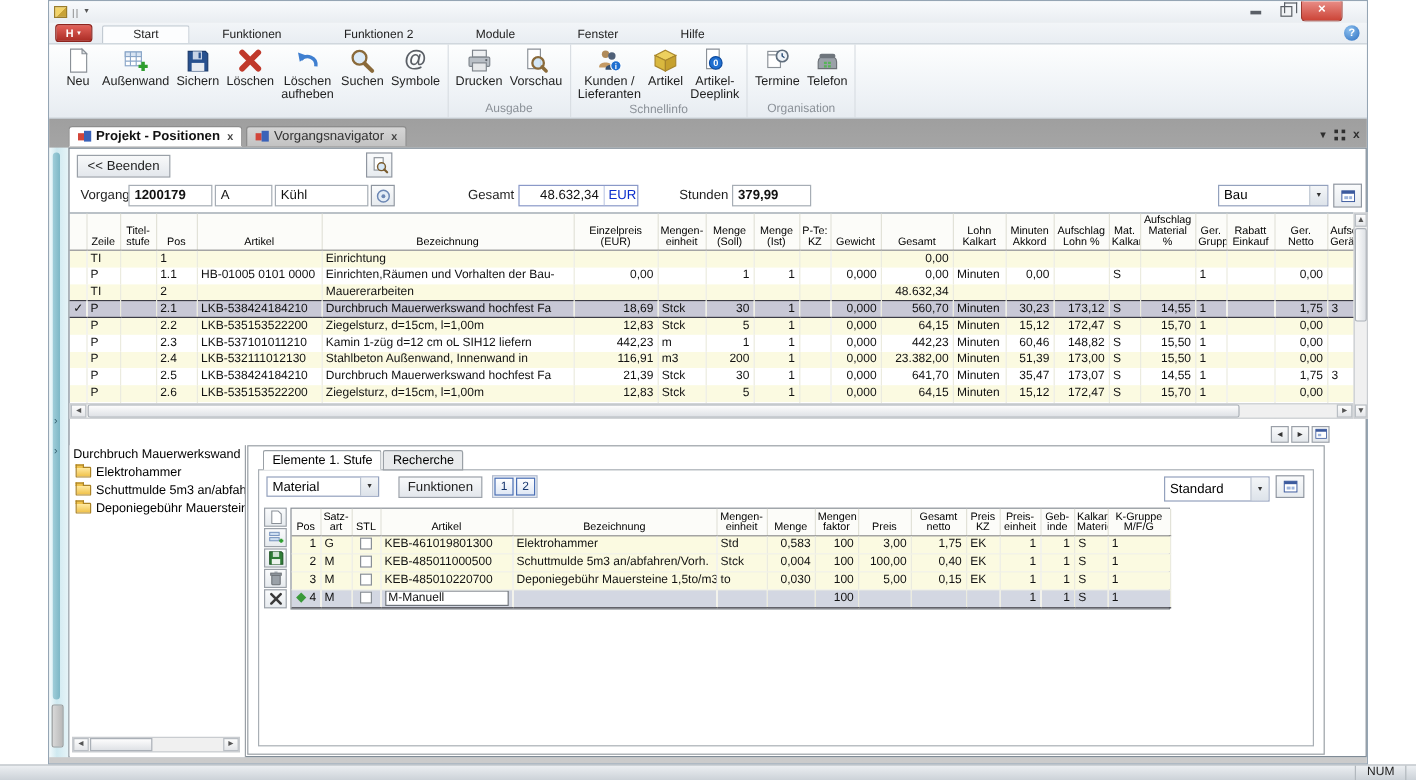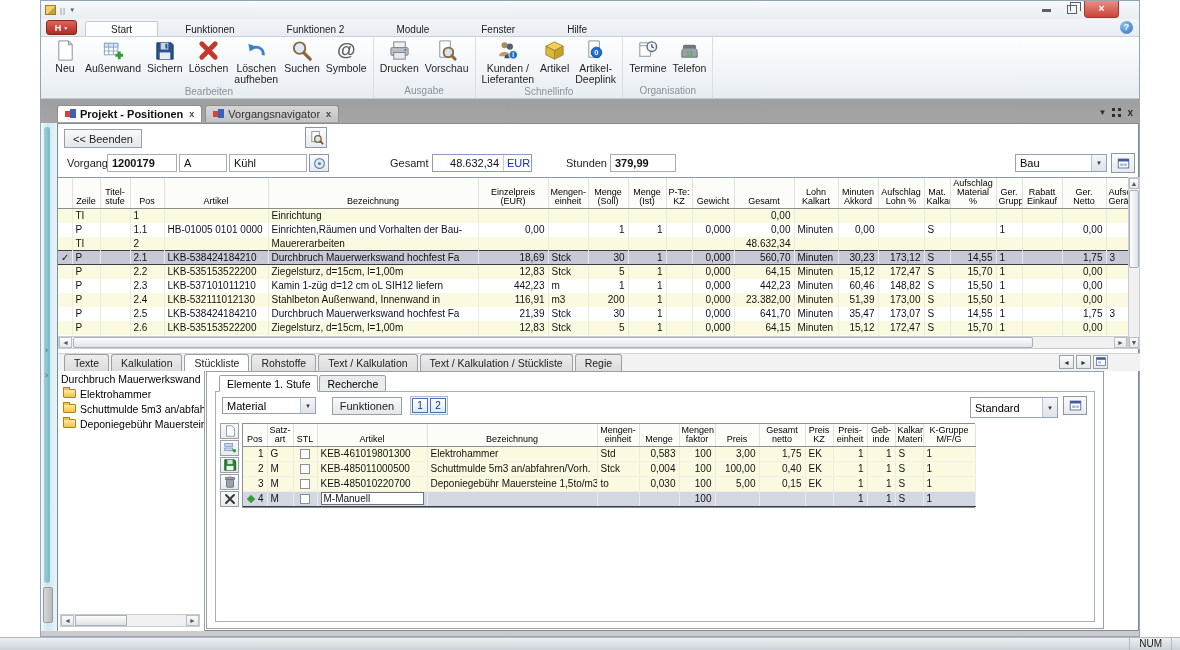--- a/index.html
+++ b/index.html
@@ -223,21 +223,20 @@
               <circle cx="10" cy="9.5" r="6" fill="#dcebf8" stroke="#8a6a3a" stroke-width="2"></circle>
               <path d="M14.5 14.5L21 21" stroke="#8a6a3a" stroke-width="3.5" stroke-linecap="round"></path>
             </svg>
             <span class="lbl">Suchen</span>
           </div>
         <div class="rbtn">
             <span class="at">@</span>
             <span class="lbl">Symbole</span>
           </div>
       </div>
-      <div class="rglabel">Bearbeiten</div>
     </div>
     <div class="rgroup">
       <div class="rbtns">
         <div class="rbtn">
             <svg viewBox="0 0 24 24">
               <rect x="6" y="3" width="12" height="6" fill="#eef0f2" stroke="#7e848b"></rect>
               <rect x="3" y="9" width="18" height="8" rx="1" fill="#b9bfc6" stroke="#7e848b"></rect>
               <rect x="6" y="14" width="12" height="7" fill="#e6e8ea" stroke="#7e848b"></rect>
               <circle cx="18" cy="11.5" r="1" fill="#5f646a"></circle>
             </svg>
@@ -707,29 +706,20 @@
           <span class="spring"></span>
           <span class="sbtn">►</span>
         </div>
       <div class="vscroll">
           <span class="sbtn">▲</span>
           <span class="thumb"></span>
           <span class="spring"></span>
           <span class="sbtn">▼</span>
         </div>
 
-      <div class="btabs" id="bottom-tabs">
-          <span class="btab">Texte</span>
-          <span class="btab">Kalkulation</span>
-          <span class="btab active">Stückliste</span>
-          <span class="btab">Rohstoffe</span>
-          <span class="btab">Text / Kalkulation</span>
-          <span class="btab">Text / Kalkulation / Stückliste</span>
-          <span class="btab">Regie</span>
-        </div>
       <div class="btabctl" style="top:231px;">
         <span class="sq">◄</span>
         <span class="sq">►</span>
         <span class="sq"><svg viewBox="0 0 16 16" width="12" height="11">
               <rect x="1.5" y="2.5" width="13" height="11" fill="#fff" stroke="#3c5a9e"></rect>
               <rect x="1.5" y="2.5" width="13" height="3" fill="#3c5a9e"></rect>
               <rect x="4" y="8" width="4" height="3" fill="#9db4dd"></rect>
             </svg></span>
       </div>
 

